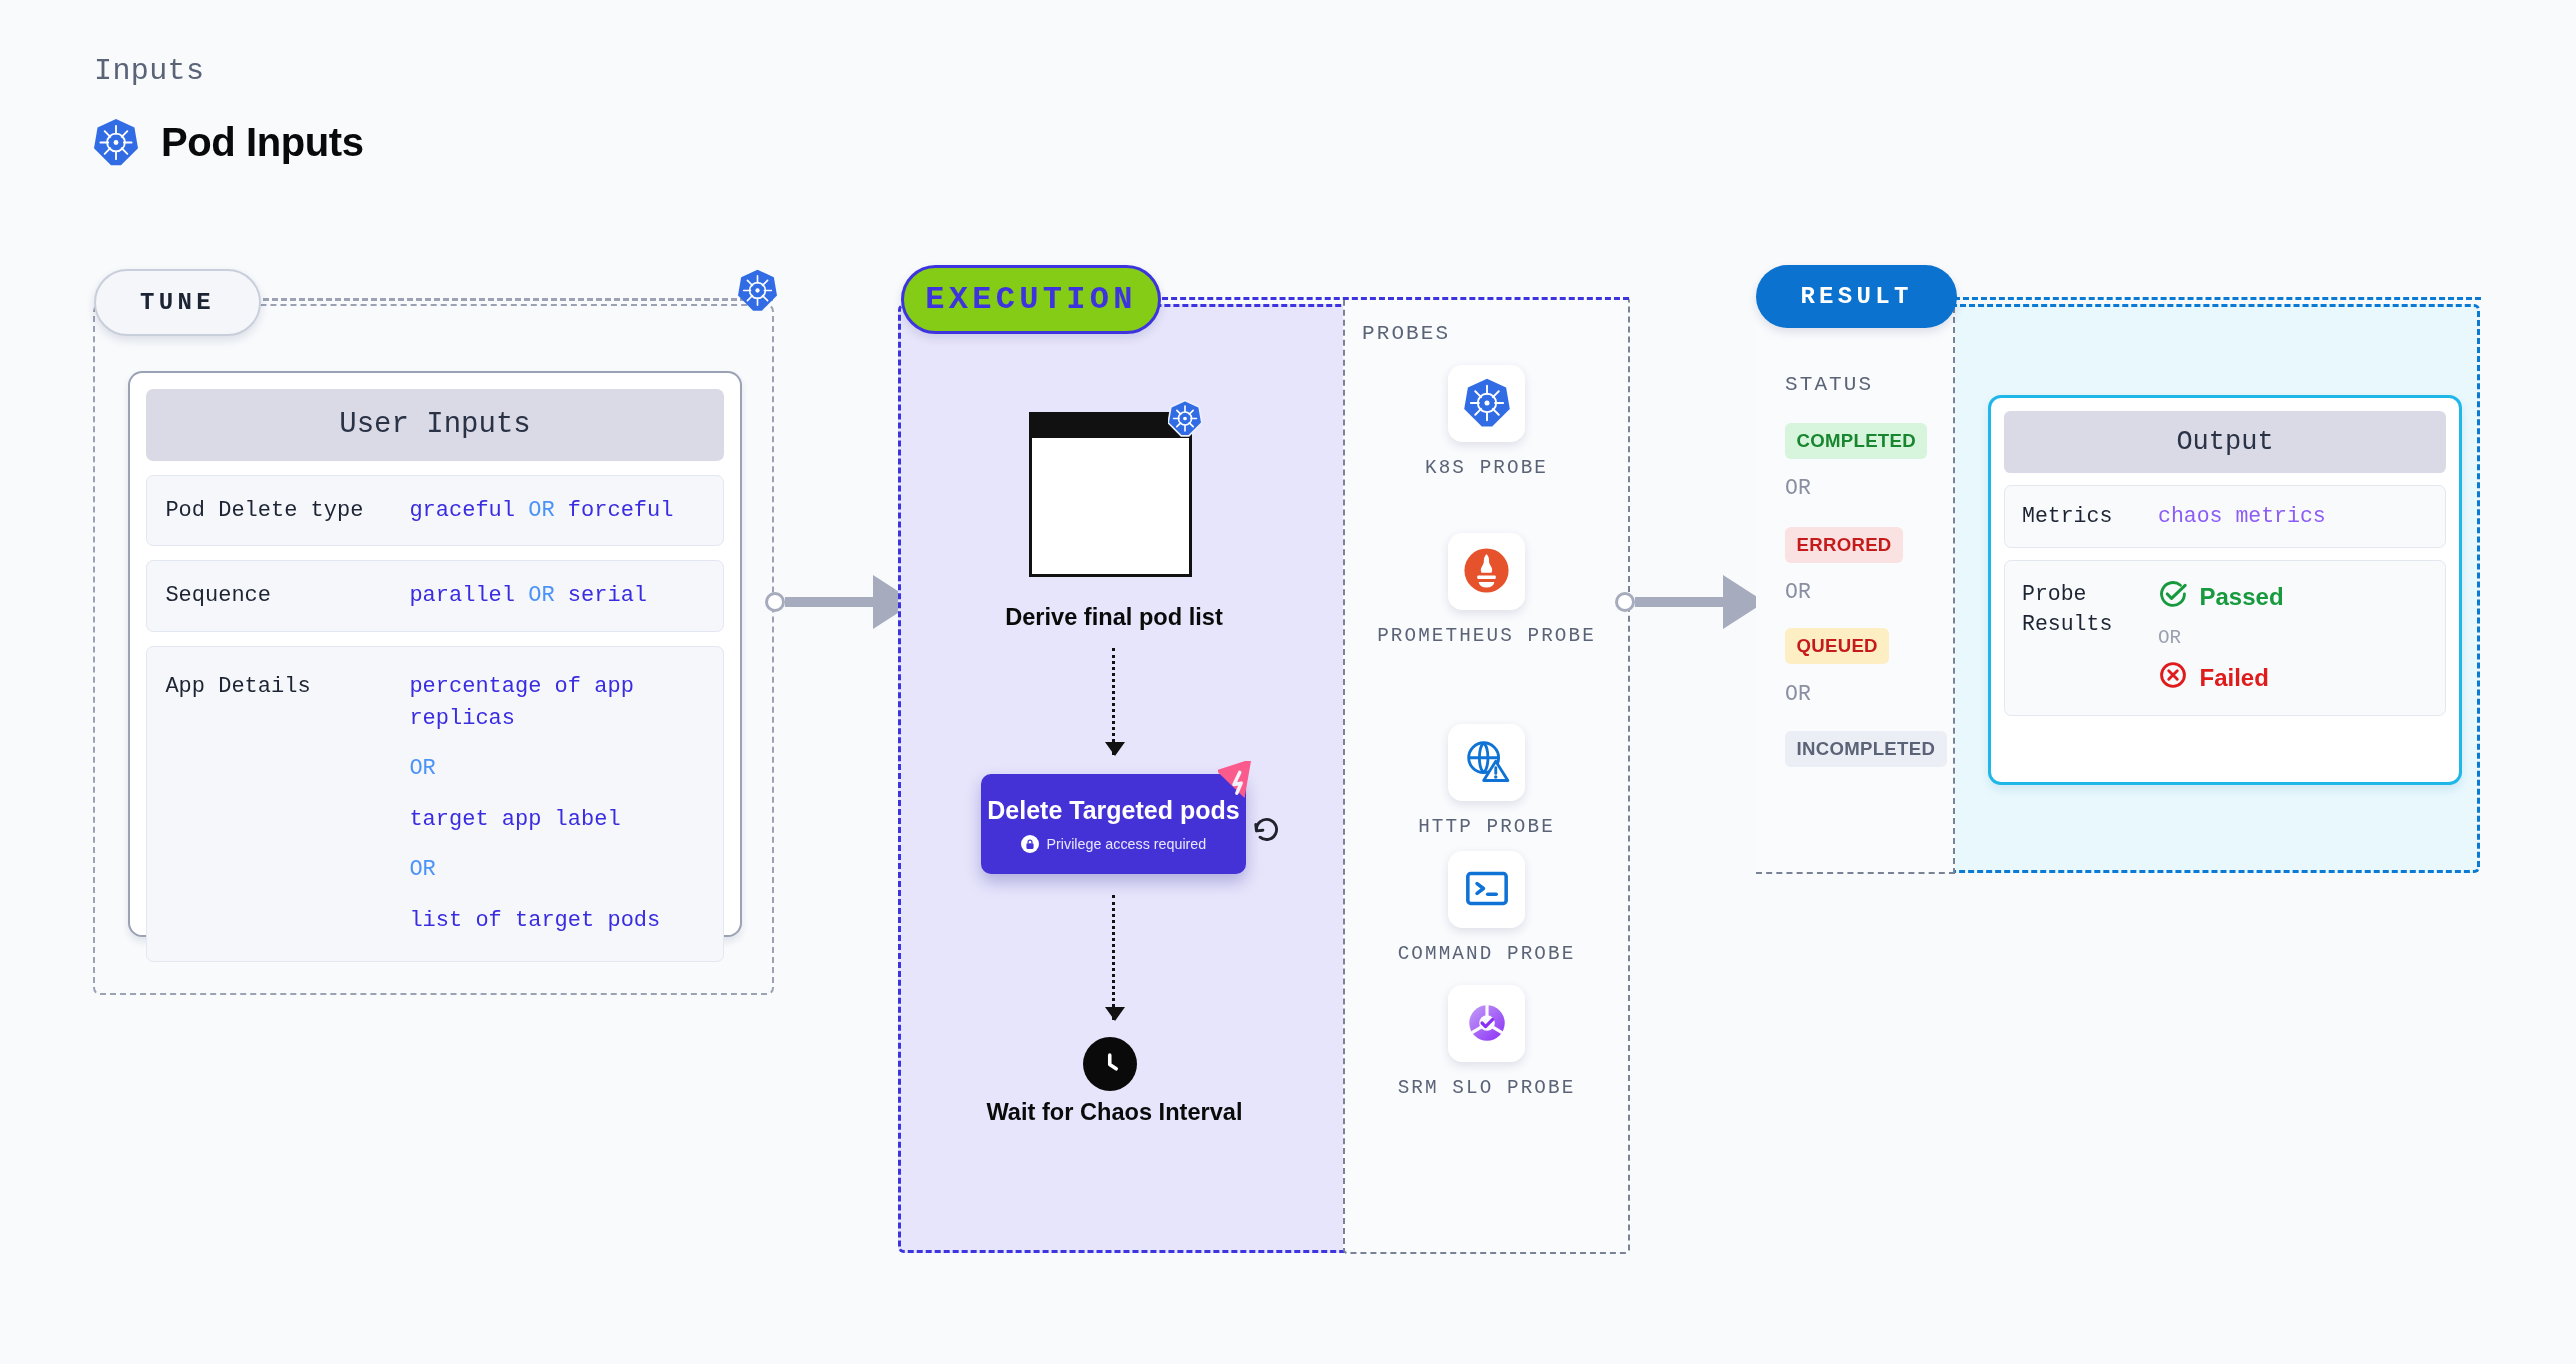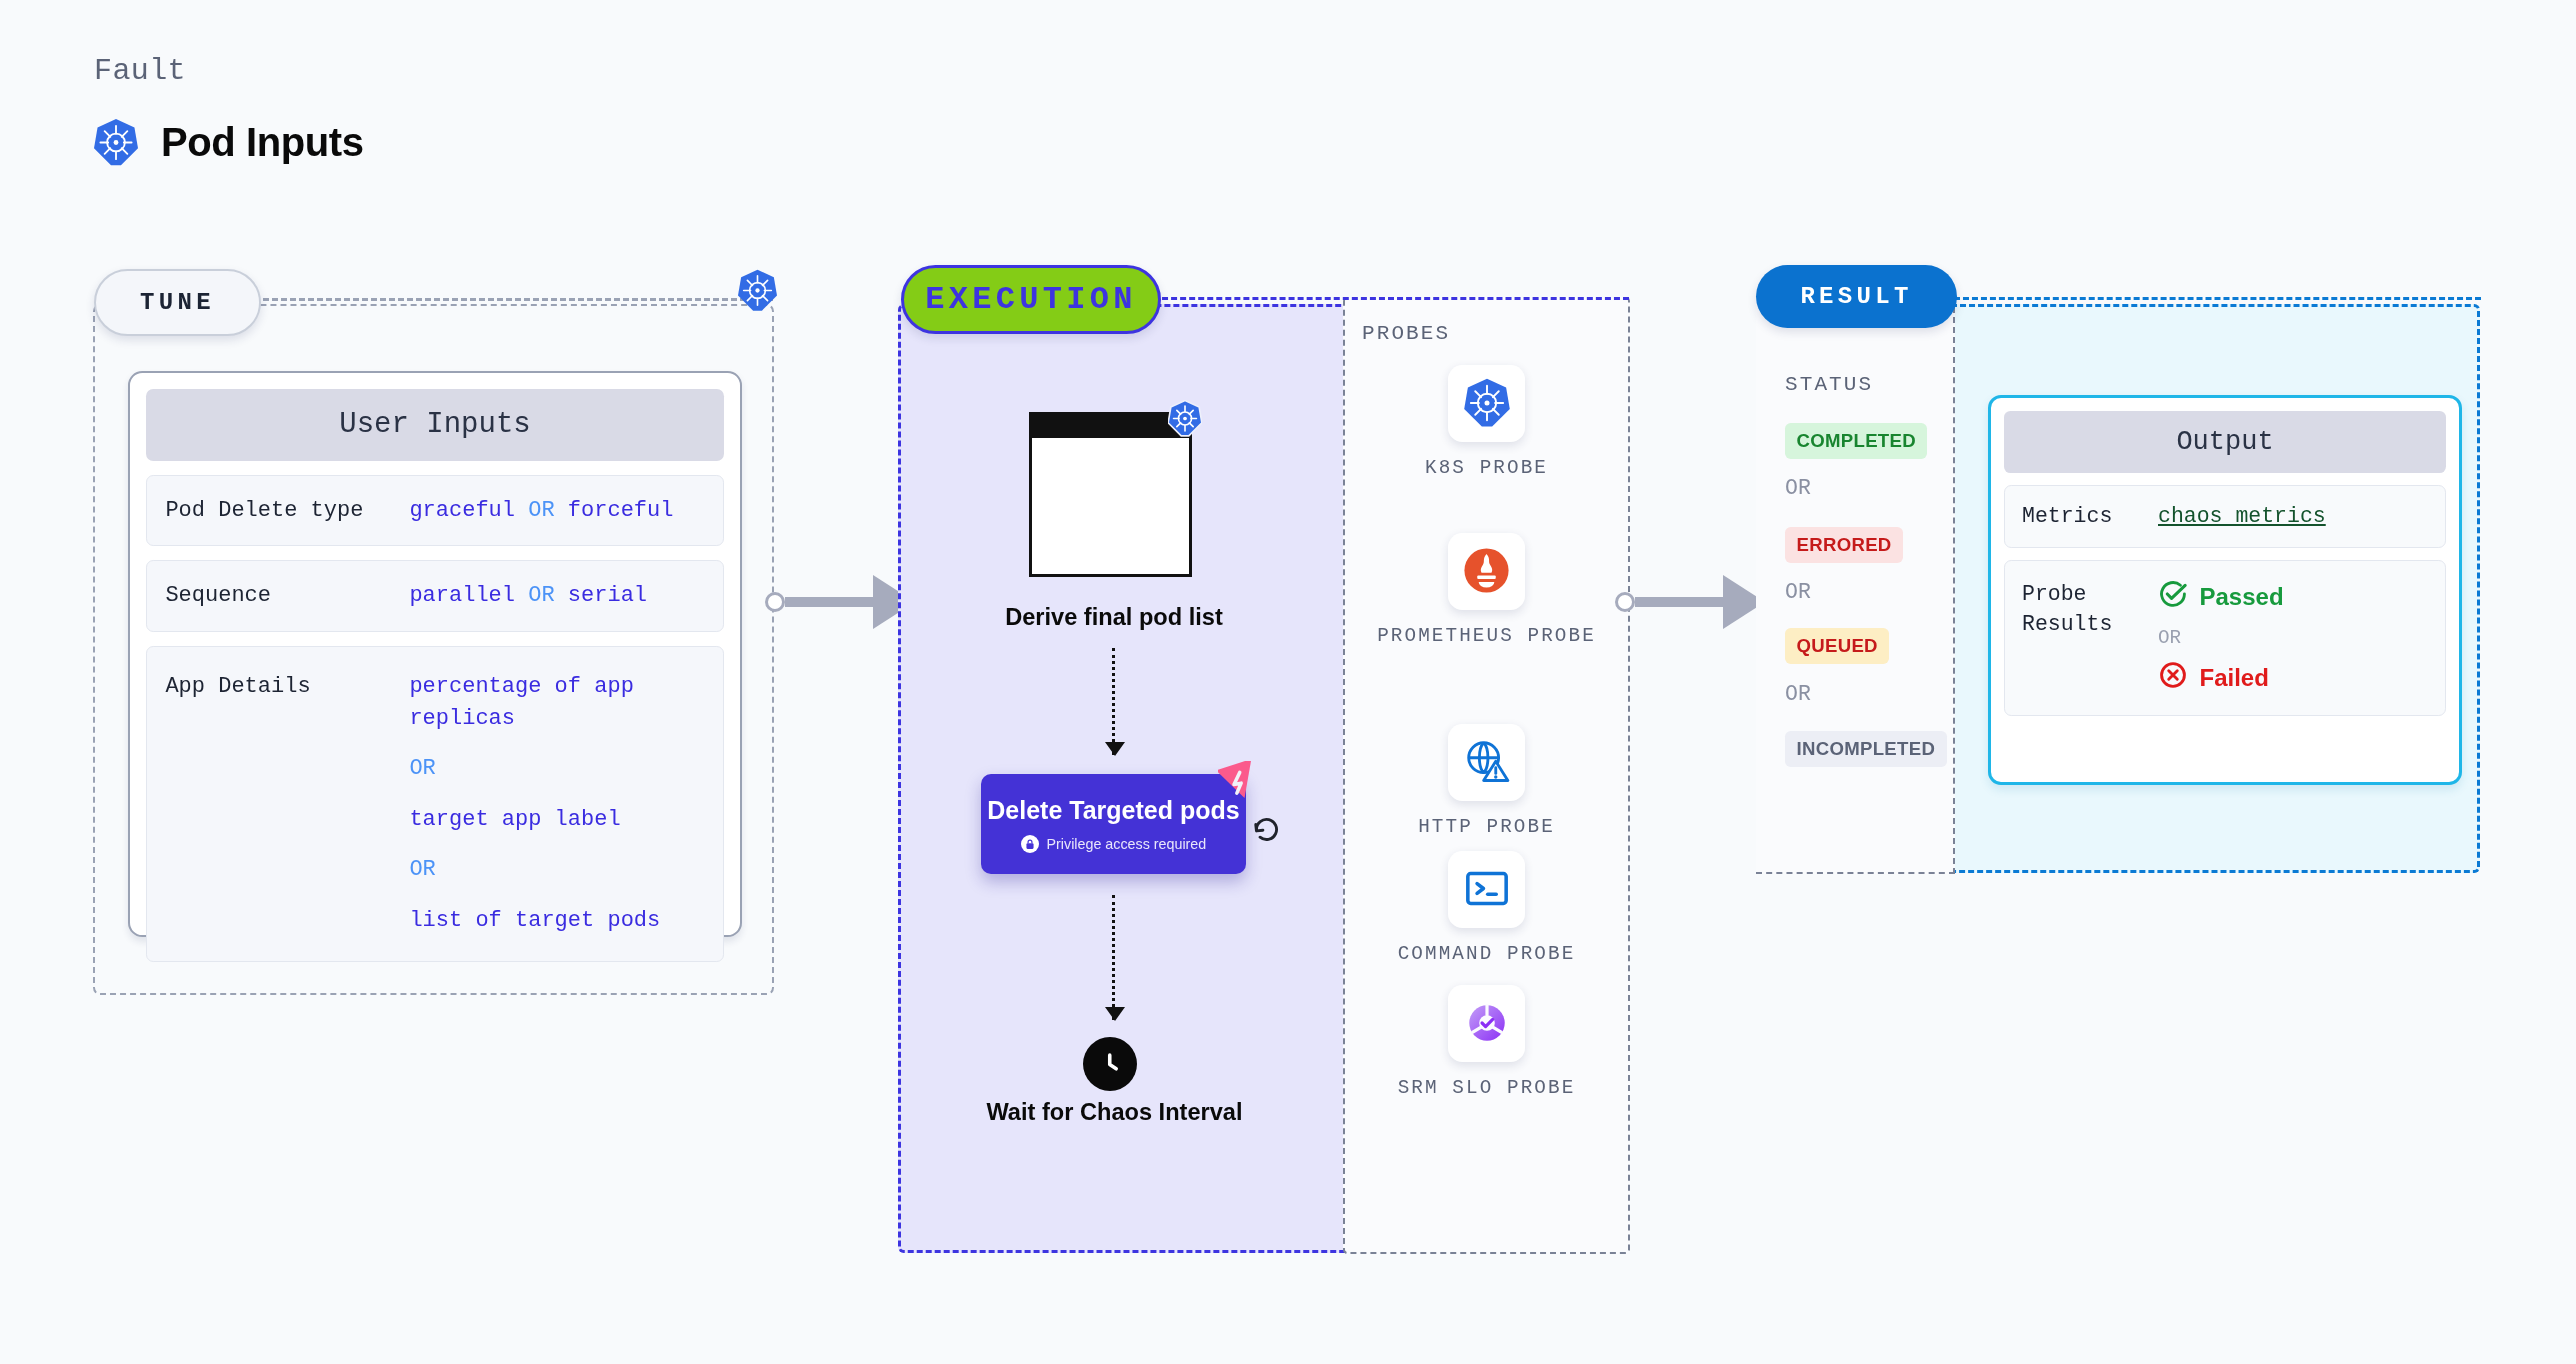--- a/index.html
+++ b/index.html
@@ -232,30 +232,30 @@
     height:62px;background:#d9dae6;border-radius:6.4px;
     display:flex;align-items:center;justify-content:center;
     font-family:"Liberation Mono", monospace;font-size:27px;color:#2a3245;
   }
   .out-row{
     margin-top:11.5px;background:#f8fafc;border:1.4px solid #e3e7ef;border-radius:7.2px;
     display:flex;align-items:flex-start;padding:15.8px 17px;
     font-family:"Liberation Mono", monospace;font-size:21.5px;color:#1d2433;
   }
   .out-row .k{width:136px;flex:none;line-height:1.4;}
-  .out-row .v{line-height:1.4;color:#14532d;text-decoration:underline;}
+  .out-row .v{line-height:1.4;color:#8b5cf6;}
   .pf{display:flex;align-items:center;gap:11.5px;}
   .pf .pass{color:#179a3d;font-weight:700;font-size:24px;font-family:"Liberation Sans",sans-serif;}
   .pf .fail{color:#e01b1b;font-weight:700;font-size:24px;font-family:"Liberation Sans",sans-serif;}
   .pf-or{color:#9aa0b0;font-size:19.3px;margin:11.5px 0;font-family:"Liberation Mono",monospace;}
 </style>
 </head>
 <body>
 
-<div id="fault-label">Fault</div>
+<div id="fault-label">Inputs</div>
 <div id="fault-title-row">
   <span>
     <svg class="k8s" width="44" height="49" viewBox="0 0 62 68">
       <path d="M31 1 L57 13 L62 42 L38 66 H24 L0 42 L5 13 Z" fill="#326ce5"></path>
       <g fill="none" stroke="#fff" stroke-width="2.6" stroke-linecap="round">
         <circle cx="31" cy="34" r="12.5"></circle>
         <circle cx="31" cy="34" r="3.4" fill="#fff" stroke="none"></circle>
         <path d="M31 10.5 V21.5 M31 46.5 V57.5 M9 34 H20 M42 34 H53 M15 18 L23 26 M39 42 L47 50 M47 18 L39 26 M23 42 L15 50"></path>
       </g>
     </svg>

